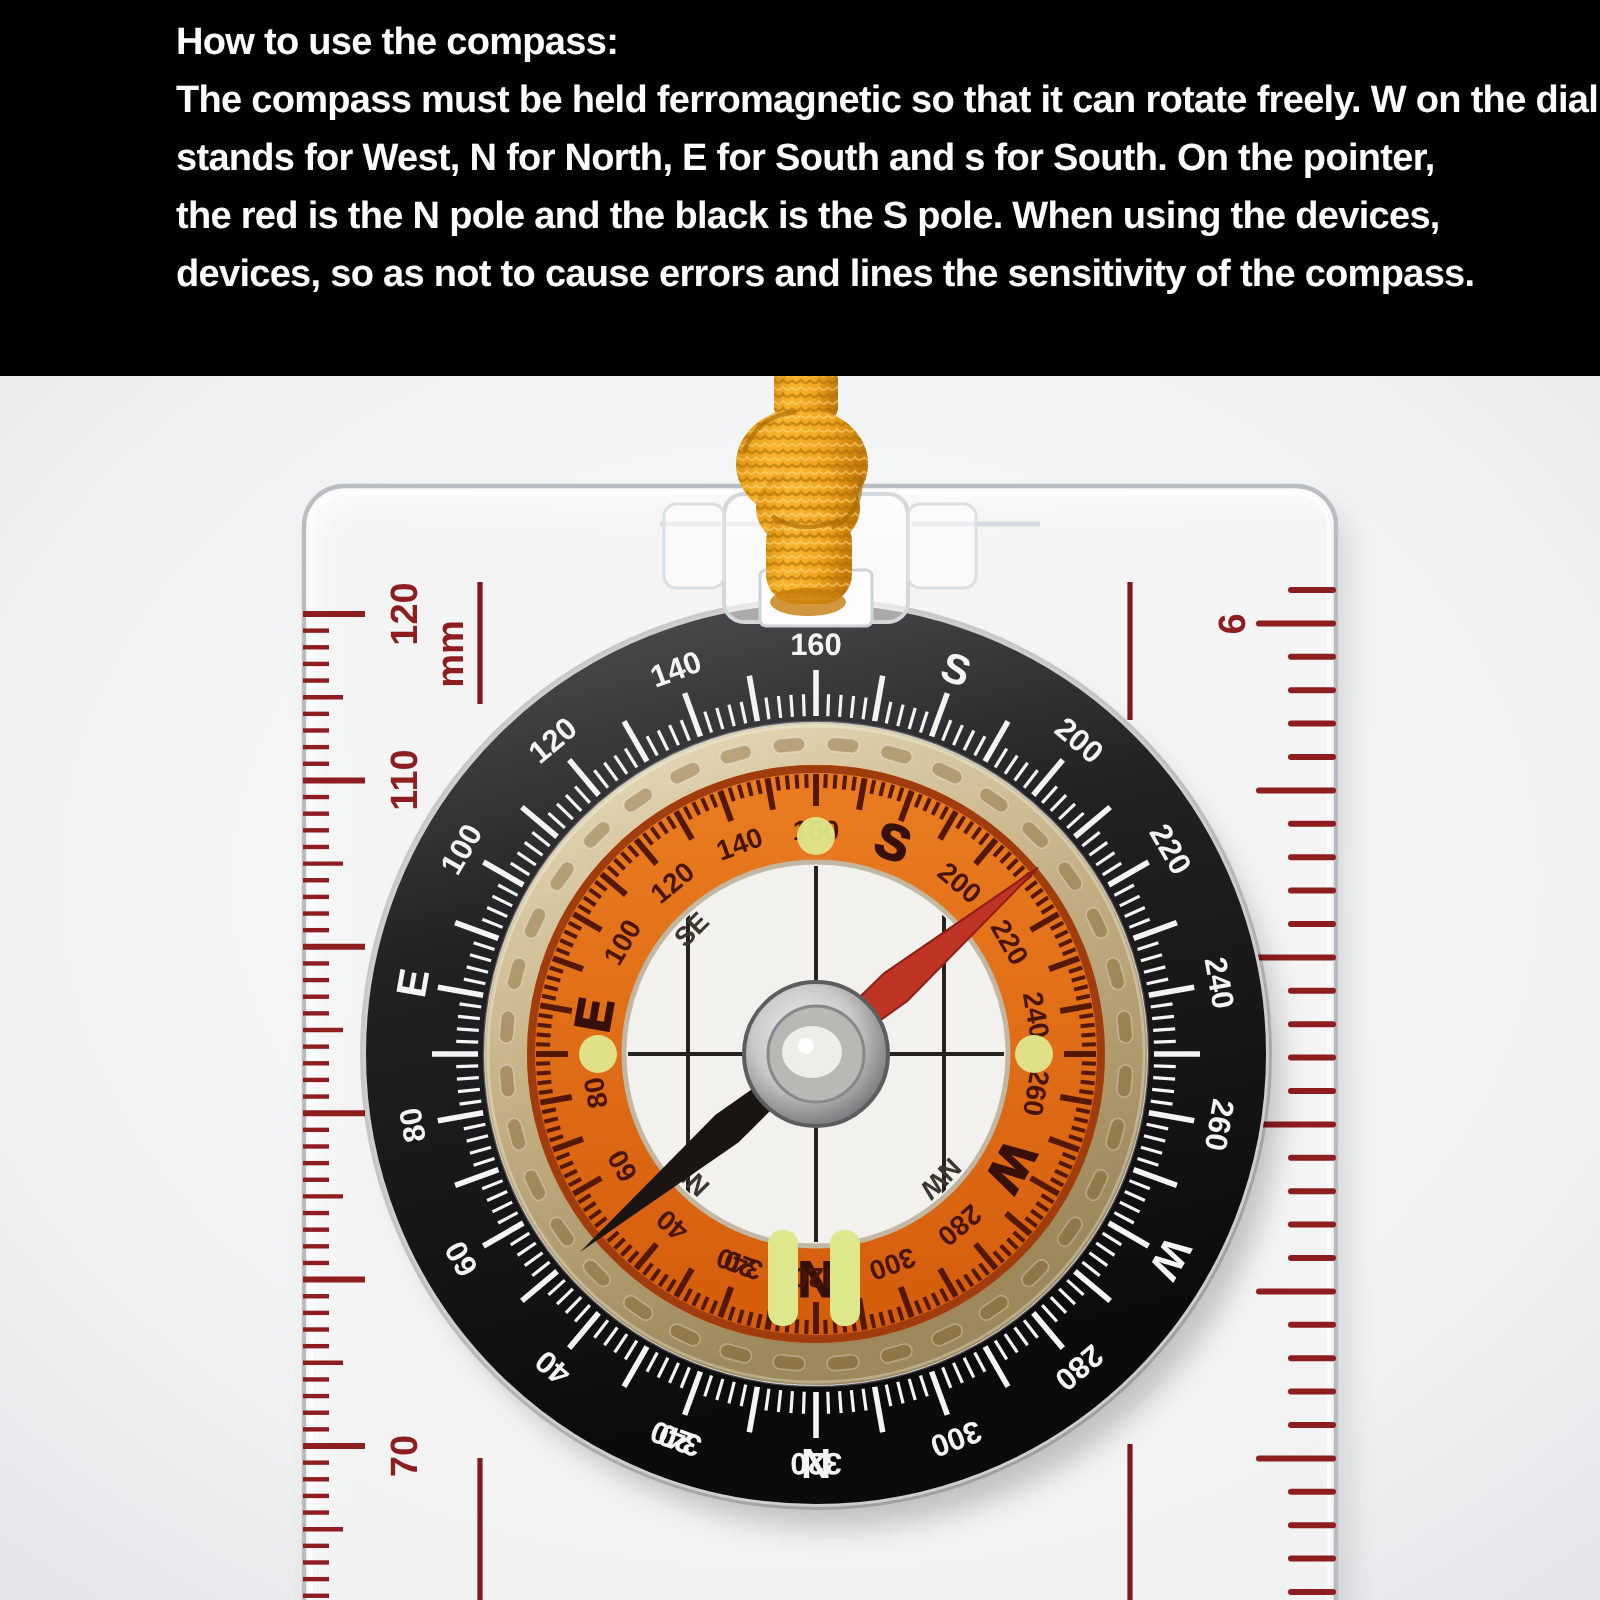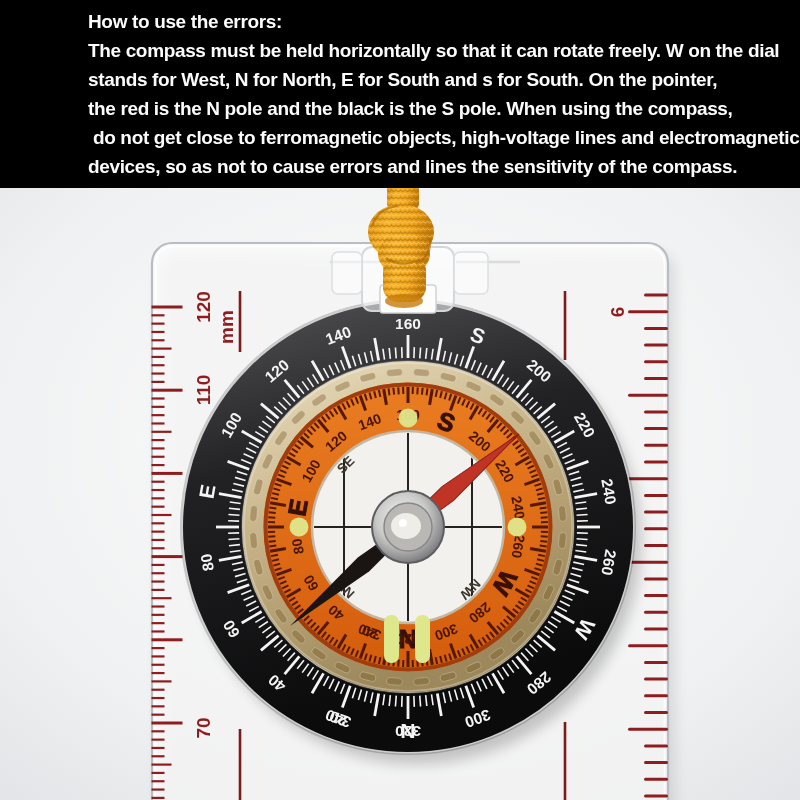--- a/index.html
+++ b/index.html
@@ -11,25 +11,24 @@
   .instructions .line{color:#fcfcfc;font-size:19px;line-height:29px;
     font-weight:600;letter-spacing:-0.35px;white-space:pre;}
   text{font-family:"Liberation Sans",sans-serif;}
 </style>
 </head>
 <body>
 
 <div class="stage">
 
   <div class="instructions">
-    <div class="line">How to use the errors:</div>
-    <div class="line">The compass must be held horizontally so that it can rotate freely. W on the dial</div>
+    <div class="line">How to use the compass:</div>
+    <div class="line">The compass must be held ferromagnetic so that it can rotate freely. W on the dial</div>
     <div class="line">stands for West, N for North, E for South and s for South. On the pointer,</div>
-    <div class="line">the red is the N pole and the black is the S pole. When using the compass,</div>
-    <div class="line"> do not get close to ferromagnetic objects, high-voltage lines and electromagnetic</div>
+    <div class="line">the red is the N pole and the black is the S pole. When using the devices,</div>
     <div class="line">devices, so as not to cause errors and lines the sensitivity of the compass.</div>
   </div>
 
   <svg id="scene" width="800" height="800" viewBox="0 0 800 800">
     <defs>
       <radialGradient id="bgGrad" cx="50%" cy="42%" r="75%">
         <stop offset="0%" stop-color="#fcfcfc"></stop>
         <stop offset="70%" stop-color="#f0f1f2"></stop>
         <stop offset="100%" stop-color="#e4e5e8"></stop>
       </radialGradient>

